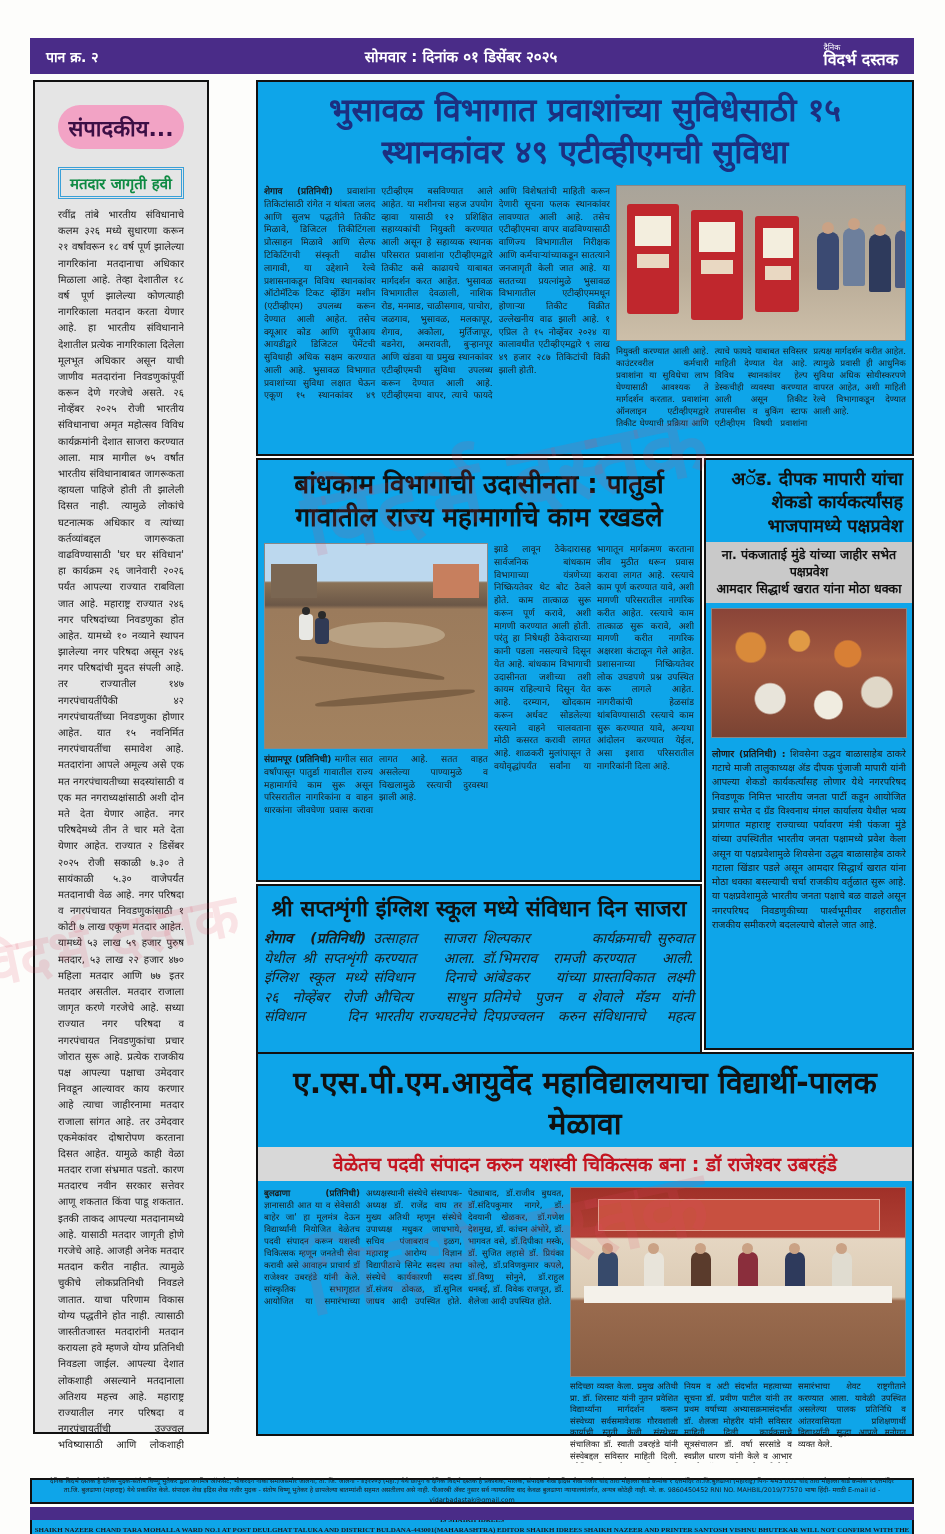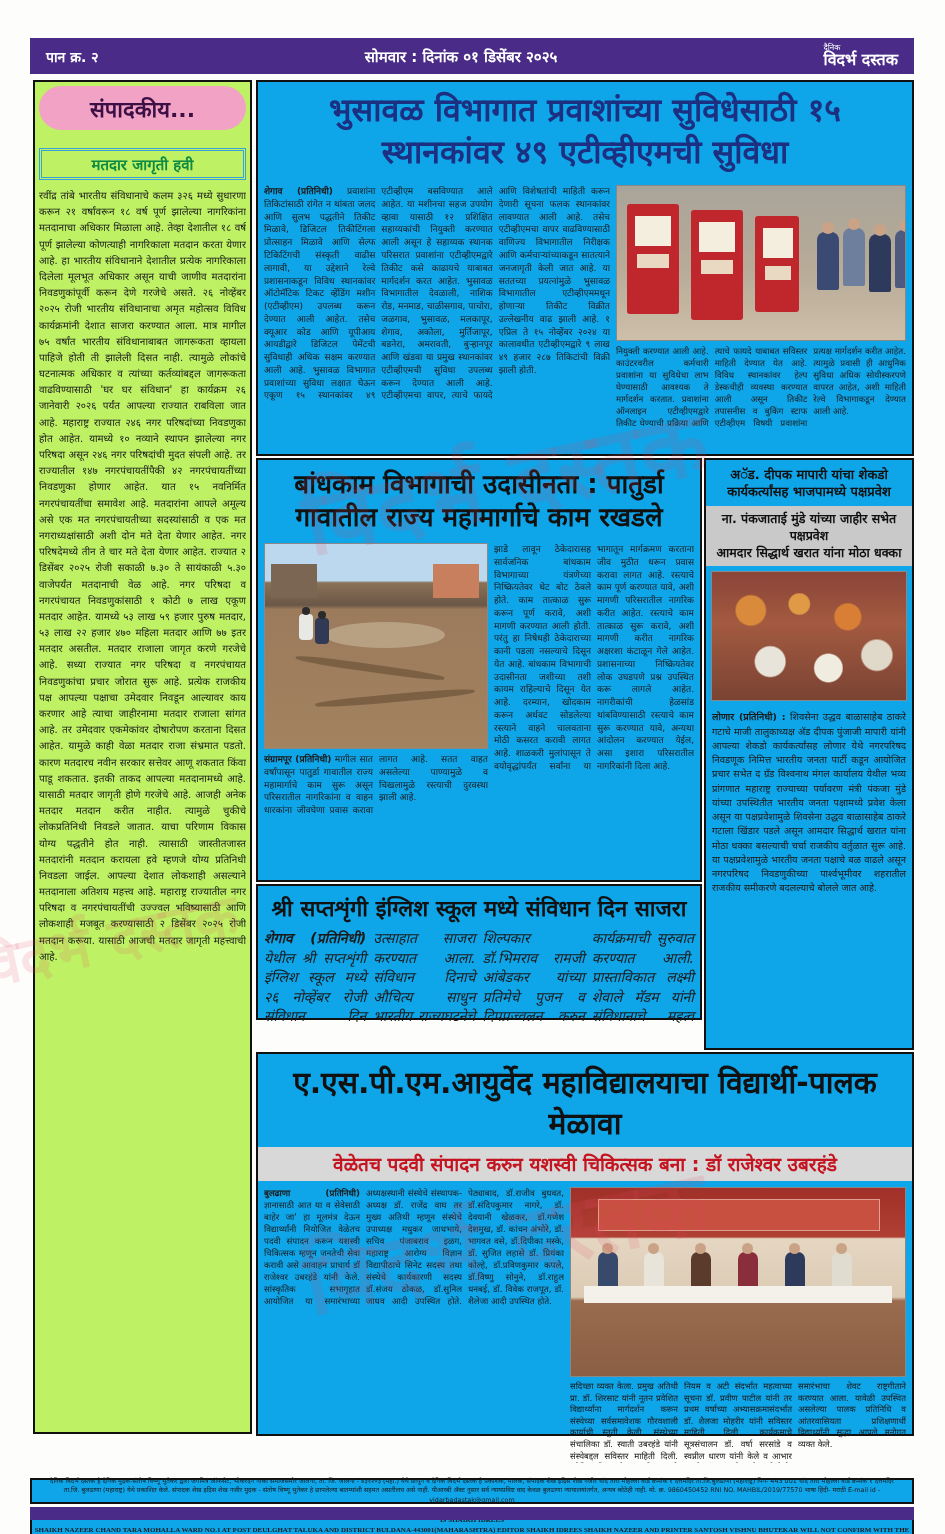--- a/index.html
+++ b/index.html
@@ -7,22 +7,22 @@
         font-family:"DejaVu Sans","Liberation Sans",sans-serif;color:#1a1a1a;}
   
   .topbar{position:absolute;left:30px;top:38px;width:884px;height:36px;background:#4a2c88;color:#fff;
           display:flex;align-items:center;justify-content:space-between;padding:0 16px;box-sizing:border-box;}
   .topbar .pageno{font-size:14px;font-weight:bold;}
   .topbar .dateline{font-size:15px;font-weight:bold;}
   .brand{display:flex;flex-direction:column;align-items:flex-start;line-height:1;}
   .brand .b-top{font-size:8px;}
   .brand .b-main{font-size:16px;font-weight:bold;}
   
-  .editorial{position:absolute;left:33px;top:80px;width:219px;height:1354px;border:2px solid #111;
-             box-sizing:border-box;padding:4px;background:#bef264;}
+  .editorial{position:absolute;left:33px;top:80px;width:176px;height:1354px;border:2px solid #111;
+             box-sizing:border-box;padding:23px;background:#e5e5e5;}
   .ed-head{background:#f2a3c5;border-radius:22px;height:44px;display:flex;align-items:center;justify-content:center;
            font-size:22px;font-weight:bold;color:#3c0f45;}
   .ed-sub{margin-top:18px;border:3px double #3aa0d8;height:26px;display:flex;align-items:center;justify-content:center;
           font-size:15px;font-weight:bold;color:#0f8a43;}
   .ed-body{margin-top:8px;font-size:10px;line-height:1.62;text-align:justify;height:1248px;overflow:hidden;}
   
   .box{position:absolute;border:2px solid #111;box-sizing:border-box;background:#0ea5e9;}
   .hl{font-weight:bold;text-align:center;}
   .cols{text-align:justify;font-size:9px;line-height:1.42;overflow:hidden;}
   .dl{font-weight:bold;}
@@ -49,33 +49,33 @@
   .puddle{position:absolute;left:60px;top:78px;width:120px;height:26px;background:#b8a183;border-radius:50%;}
   .track{position:absolute;background:#7c6044;border-radius:40%;}
   .biker{position:absolute;width:14px;height:26px;background:#303a55;border-radius:4px;}
   .biker::before{content:"";position:absolute;left:3px;top:-7px;width:8px;height:8px;border-radius:50%;background:#2a2a2a;}
   .biker.w{background:#e8e8e4;}
   .hut{position:absolute;top:20px;width:46px;height:34px;background:#c77f5e;}
   .road-frag{flex:1;font-size:9px;line-height:1.42;text-align:justify;overflow:hidden;columns:2;column-gap:6px;}
   .road-right{flex:1;columns:2;column-gap:6px;font-size:9px;line-height:1.42;text-align:justify;overflow:hidden;}
   
   .bjp{left:704px;top:458px;width:210px;height:592px;}
-  .bjp .hl{color:#111;font-size:13px;line-height:1.3;padding:7px 9px 5px;}
+  .bjp .hl{color:#111;font-size:18px;line-height:1.3;padding:7px 9px 5px;text-align:right;}
   .bjp-sub{background:#c9c9c9;color:#111;font-weight:bold;font-size:12.5px;line-height:1.35;text-align:center;padding:5px 4px;}
   .ph-crowd{height:130px;margin:5px;background:
       radial-gradient(circle at 20% 30%,#d98a3a 0 8%,transparent 9%),
       radial-gradient(circle at 45% 25%,#e09a45 0 7%,transparent 8%),
       radial-gradient(circle at 70% 35%,#d87f35 0 8%,transparent 9%),
       radial-gradient(circle at 30% 70%,#e8e4da 0 9%,transparent 10%),
       radial-gradient(circle at 60% 75%,#f0ece0 0 9%,transparent 10%),
       radial-gradient(circle at 85% 65%,#e0d8c8 0 8%,transparent 9%),
       linear-gradient(180deg,#8a4438 0%,#a35a40 40%,#7a4333 100%);}
   .bjp-body{padding:4px 6px;font-size:9.5px;line-height:1.5;text-align:justify;height:380px;overflow:hidden;}
   
-  .school{left:256px;top:884px;width:446px;height:136px;}
+  .school{left:256px;top:884px;width:446px;height:170px;}
   .school .hl{color:#111;font-size:22px;padding:6px 8px 3px;}
   .school-body{padding:4px 6px;columns:4;column-gap:7px;font-size:14px;line-height:1.4;text-align:justify;height:118px;overflow:hidden;box-sizing:border-box;font-style:italic;}
   
   .mel{left:256px;top:1052px;width:658px;height:384px;}
   .mel .hl{color:#111;font-size:30px;padding:7px 10px 4px;}
   .mel-sub{background:#d8d8d8;color:#c41420;font-weight:bold;font-size:19px;text-align:center;padding:4px 14px;}
   .mel-content{display:flex;gap:6px;padding:6px;height:288px;box-sizing:border-box;}
   .mel-cols{width:300px;columns:3;column-gap:6px;font-size:8.6px;line-height:1.4;text-align:justify;overflow:hidden;}
   .mel-right{flex:1;display:flex;flex-direction:column;gap:4px;}
   .ph-meet{height:190px;background:linear-gradient(180deg,#a03028 0%,#b04034 26%,#e5d6c2 27%,#dccbb4 58%,#9a6b4e 60%,#8a5f44 100%);}

